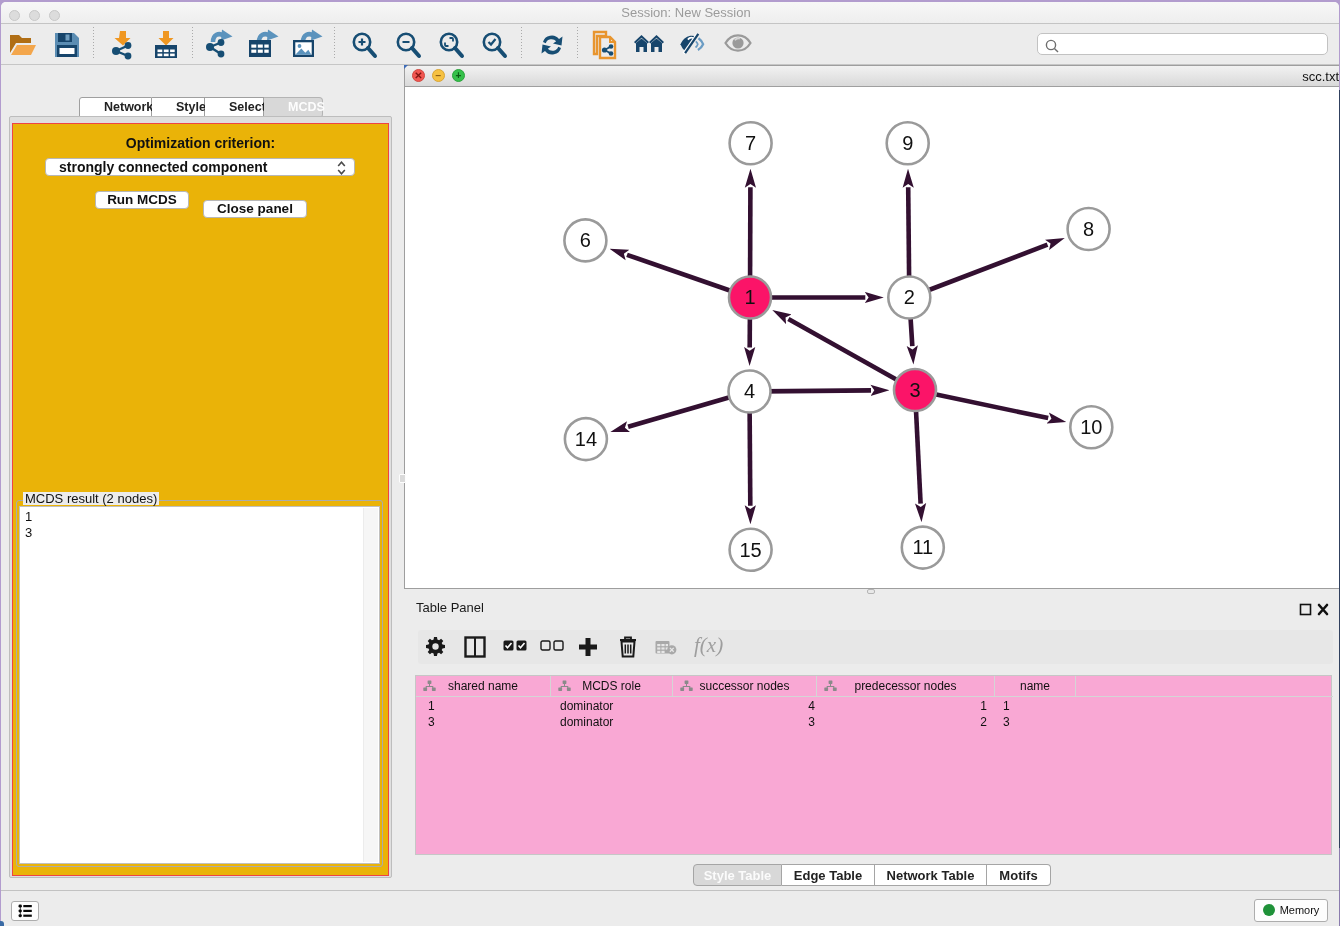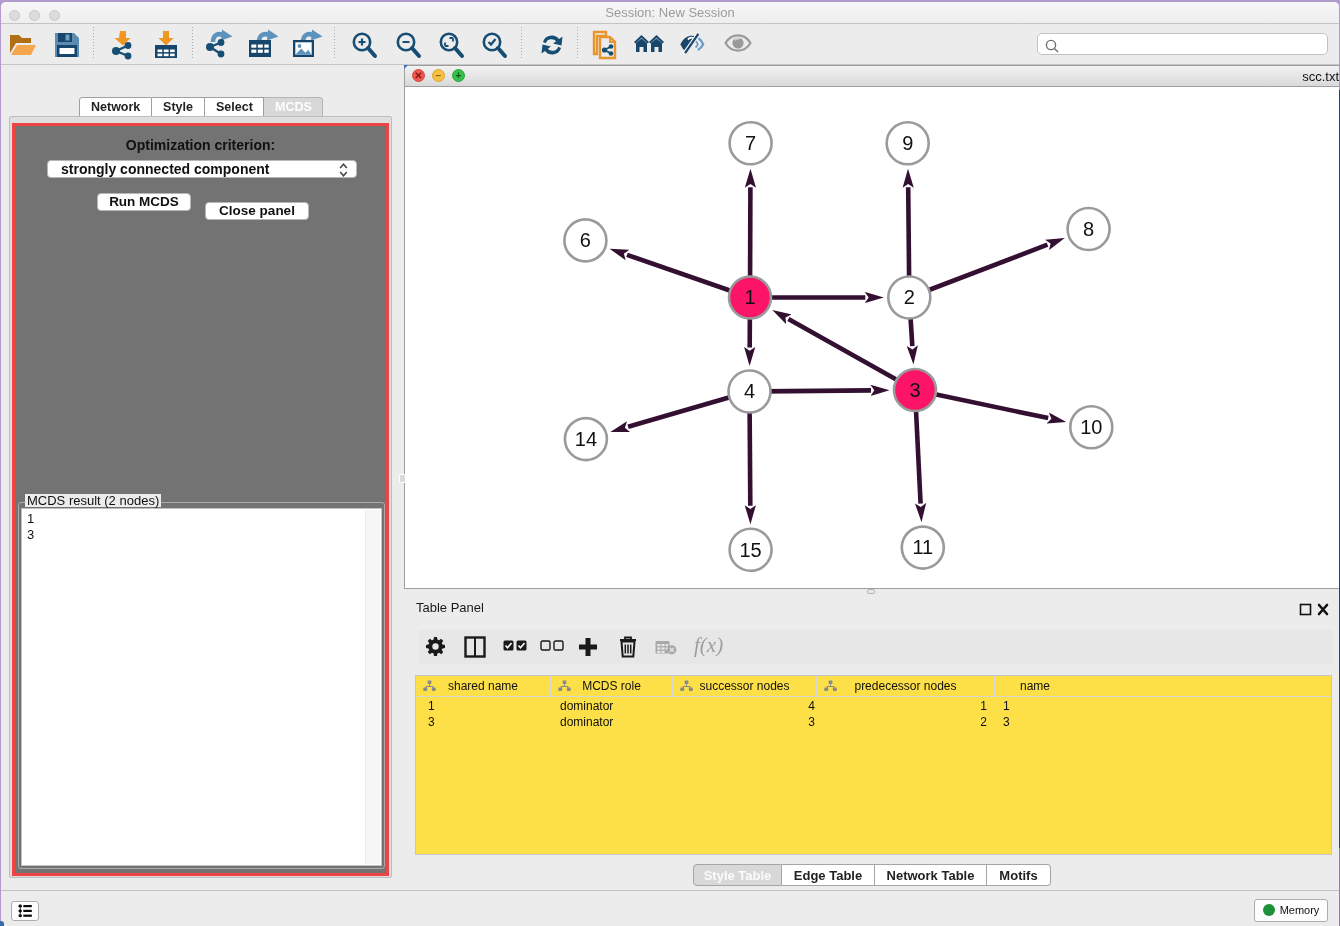--- a/index.html
+++ b/index.html
@@ -1,52 +1,52 @@
 <!DOCTYPE html>
 <html><head>
 <meta charset="utf-8">
 <style>
 * { margin:0; padding:0; box-sizing:border-box; }
 html,body { width:1340px; height:926px; overflow:hidden; }
 body { background:#b29cce; font-family:"Liberation Sans", sans-serif; position:relative; }
 .win { position:absolute; left:1px; top:2px; width:1338px; height:924px; background:#ececec; border-radius:5px 5px 0 0; overflow:hidden; }
-.titlebar { position:absolute; left:0; top:0; width:100%; height:22px; background:linear-gradient(#f7f7f7,#eeeeee); border-bottom:1px solid #c4c4c4; }
+.titlebar { position:absolute; left:0; top:0; width:100%; height:22px; background:linear-gradient(#f7f7f7,#eeeeee); border-bottom:1px solid #c4c4c4;padding-left:16px; }
 .tl { position:absolute; top:8px; width:11px; height:11px; border-radius:50%; background:#dcdcdc; border:1px solid #c8c8c8; }
 .title { position:absolute; top:3px; width:100%; text-align:center; font-size:13px; color:#9b9b9b; }
 .toolbar { position:absolute; left:0; top:22px; width:100%; height:41px; background:#ececec; border-bottom:1px solid #c6c6c6; }
 .tb { position:absolute; top:0; }
 .sep { position:absolute; top:3px; height:33px; width:1px; background-image:linear-gradient(#aaa 33%, rgba(0,0,0,0) 0%); background-size:1px 3px; }
 .search { position:absolute; left:1036px; top:9px; width:291px; height:22px; background:#fff; border:1px solid #c2c2c2; border-radius:5px; }
 
 .cp-head { position:absolute; left:0; top:64px; width:393px; height:32px; }
 .cp-title { position:absolute; left:15px; top:5px; font-size:13px; color:#1a1a1a; }
 .tabs { position:absolute; left:78px; top:95px; height:21px; display:flex; }
-.tab { font-size:12.5px; font-weight:bold; color:#222; background:#fff; border:1px solid #9f9f9f; border-left:none; padding:2px 11px 0; height:21px; text-align:center; }
+.tab { font-size:12.5px; font-weight:bold; color:#222; background:#fff; border:1px solid #9f9f9f; border-left:none; padding:2px 24px 0; height:21px; text-align:center; }
 .tab.first { border-left:1px solid #9f9f9f; border-radius:3px 0 0 0; }
 .tab.sel { background:#d8d8d8; color:#fdfdfd; border-radius:0 4px 4px 0; border-color:#b4b4b4; }
 .cp-box { position:absolute; left:8px; top:114px; width:383px; height:762px; background:#dfdfdf; border:1px solid #bdbdbd; border-radius:2px; }
-.cp-inner { position:absolute; left:2px; top:6px; width:377px; height:753px; background:#737373; border:3px solid #ef4444; }
+.cp-inner { position:absolute; left:2px; top:6px; width:377px; height:753px; background:#eab308; border:1px solid #ef4444; }
 .opt-label { position:absolute; left:0; top:11px; width:100%; text-align:center; font-size:14px; font-weight:bold; color:#111; }
 .combo { position:absolute; left:32px; top:34px; width:310px; height:18px; background:#fff; border:1px solid #b7b7b7; border-radius:4px; font-size:14px; font-weight:bold; color:#111; line-height:16px; padding-left:13px; }
 .btn { position:absolute; height:18px; background:#fff; border:1px solid #b7b7b7; border-radius:4px; font-size:13.5px; font-weight:bold; color:#111; text-align:center; line-height:16px; }
 .grp { position:absolute; left:3px; top:376px; width:367px; height:367px; border:1px solid #ababab; border-radius:3px; }
 .grp-label { position:absolute; left:6px; top:-9px; background:#ececec; font-size:13px; line-height:13px; color:#111; padding:0 2px; }
 .grp-text { position:absolute; left:2px; top:5px; right:2px; bottom:2px; background:#fff; border:1px solid #c0c0c0; font-size:13px; color:#111; line-height:16px; padding:2px 0 0 5px; }
 .grp-sb { position:absolute; right:1px; top:1px; bottom:1px; width:15px; background:#f6f6f6; border-left:1px solid #ececec; }
 
 .netwin { position:absolute; left:403px; top:63px; width:936px; height:524px; background:#fff; border:1px solid #9e9e9e; }
 .netbar { position:absolute; left:0; top:0; width:100%; height:21px; background:linear-gradient(#f2f2f2,#d9d9d9); border-bottom:1px solid #9f9f9f; }
 .nettitle { position:absolute; top:3px; width:100%; text-align:right; font-size:13px; color:#111; }
 .mac { position:absolute; top:3px; width:13px; height:13px; border-radius:50%; font-size:10px; font-weight:bold; line-height:12px; text-align:center; }
 .splitH { position:absolute; left:866px; top:587px; width:8px; height:5px; background:#e8e8e8; border:1px solid #b5b5b5; border-radius:2px; }
 
 .tp { position:absolute; left:407px; top:597px; width:933px; height:291px; }
 .tp-title { position:absolute; left:8px; top:1px; font-size:13px; color:#1a1a1a; }
 .tp-toolbar { position:absolute; left:10px; top:31px; width:915px; height:34px; background:#e7e7e7; border-radius:3px; }
-.tbl { position:absolute; left:7px; top:76px; width:917px; height:180px; background:#fde047; border:1px solid #c6c6c6; }
+.tbl { position:absolute; left:7px; top:76px; width:917px; height:180px; background:#f9a8d4; border:1px solid #c6c6c6; }
 .th { position:absolute; top:0; height:20px; border-right:1px solid #d5d5d5; font-size:12px; color:#111; text-align:center; line-height:20px; }
 .td { position:absolute; font-size:12px; color:#111; height:16px; line-height:16px; }
 .btabs { position:absolute; left:285px; top:265px; height:22px; display:flex; }
 .btab { font-size:13px; font-weight:bold; color:#222; background:#fff; border:1px solid #a5a5a5; border-left:none; padding-top:3px; text-align:center; height:22px; }
 .btab.first { border-left:1px solid #a5a5a5; border-radius:4px 0 0 4px; }
 .btab.last { border-radius:0 4px 4px 0; }
 .btab.sel { background:#d8d8d8; color:#fbfbfb; }
 .statusbar { position:absolute; left:0; top:888px; width:100%; height:36px; background:#ececec; border-top:1px solid #c2c2c2; }
 .sb-btn { position:absolute; background:#fdfdfd; border:1px solid #adadad; border-radius:3px; }
 svg { display:block; }

